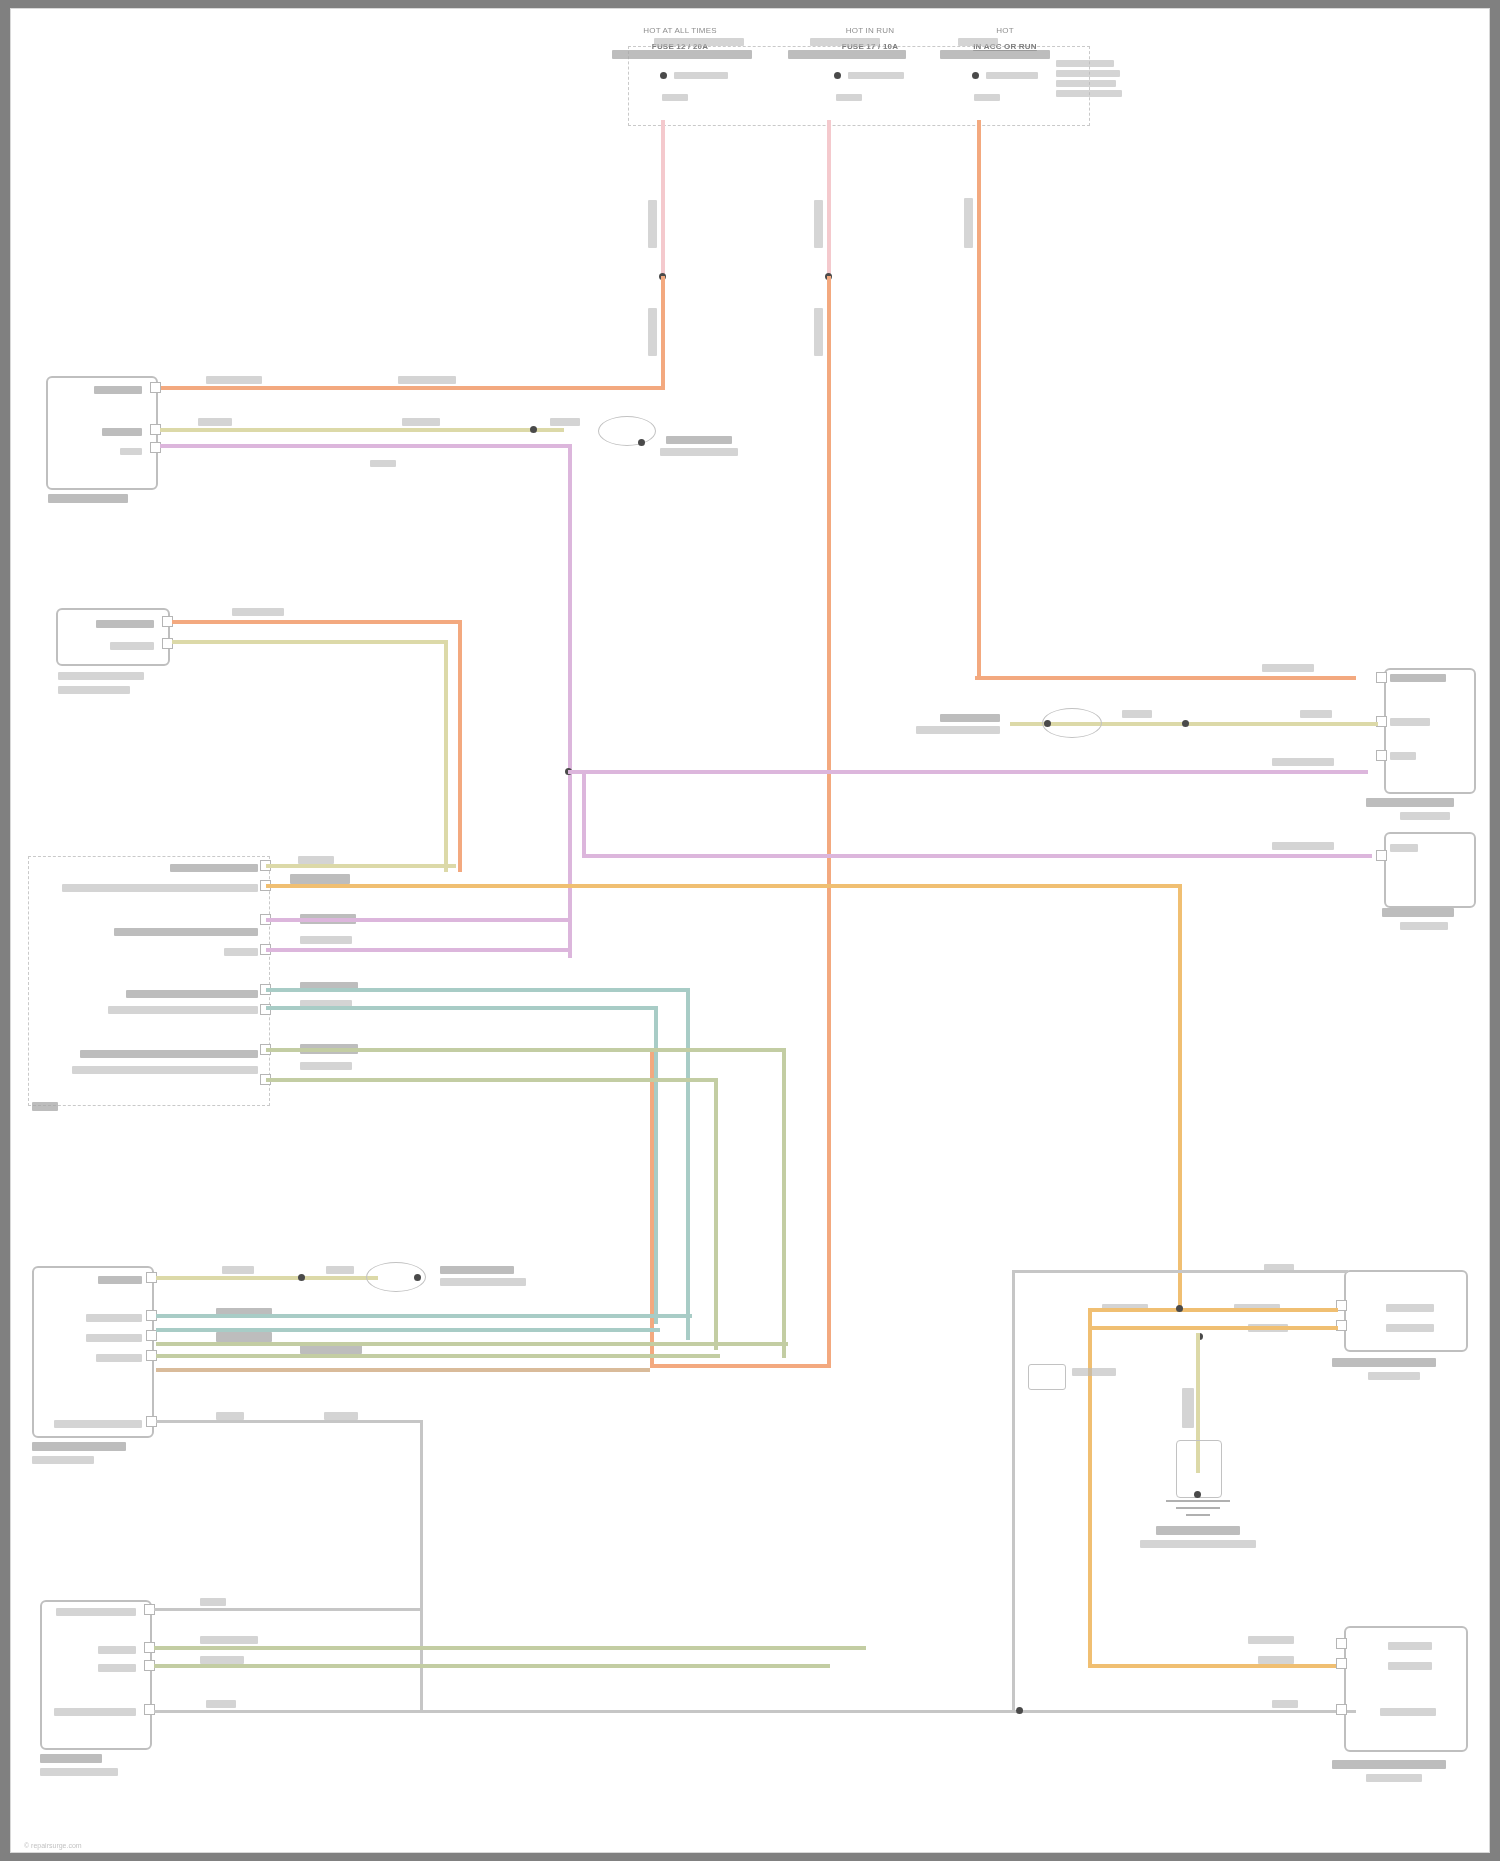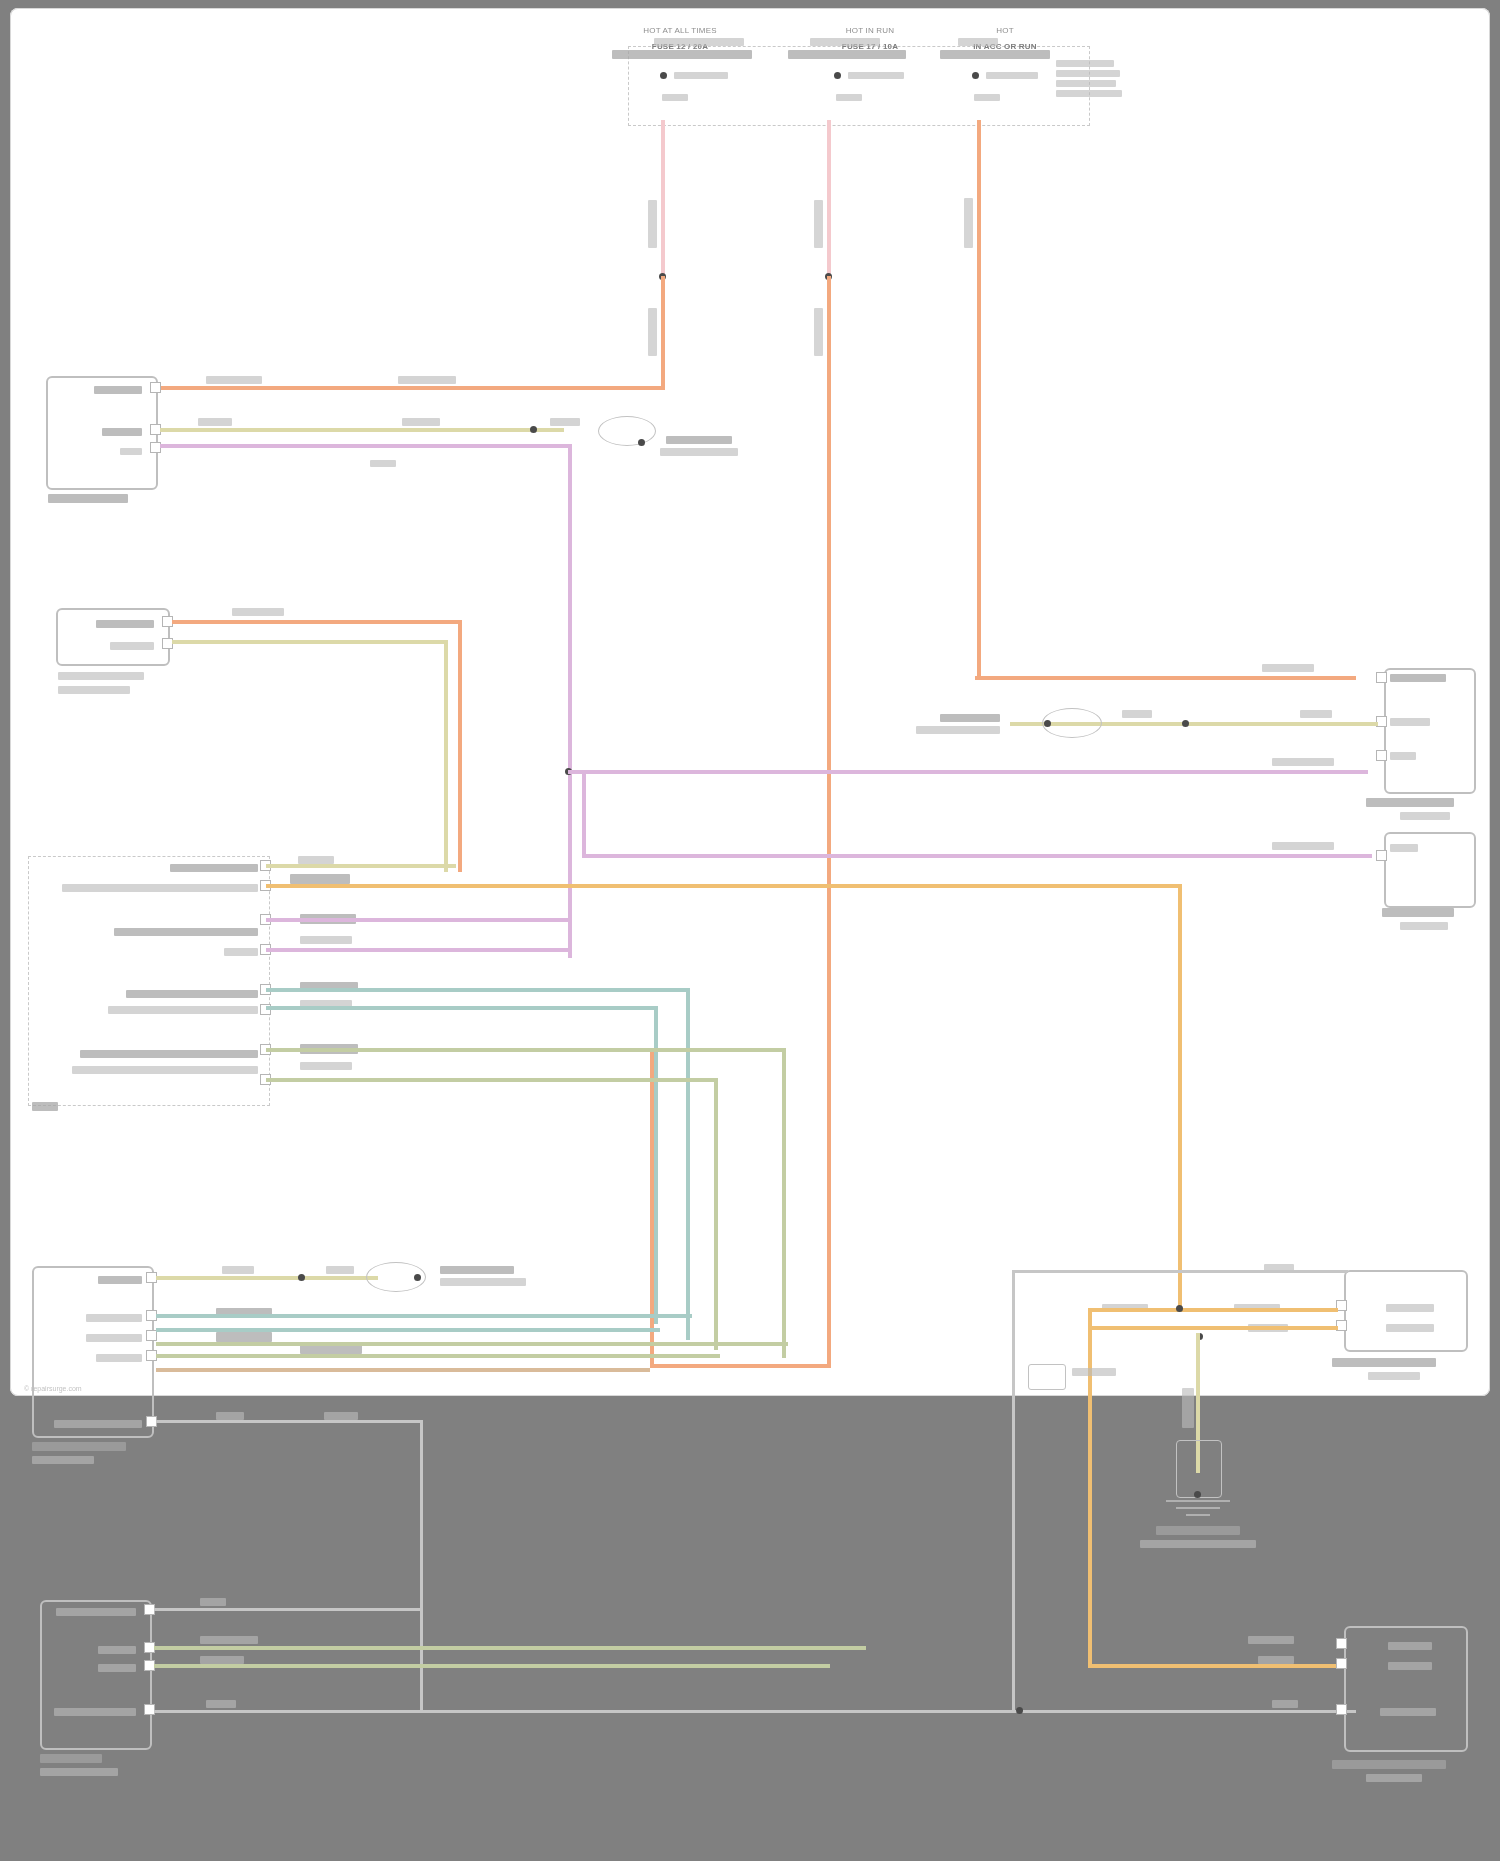--- a/index.html
+++ b/index.html
@@ -1,19 +1,19 @@
 <!DOCTYPE html>
 <html><head>
 <meta charset="utf-8">
 <style>
   html,body{margin:0;padding:0;background:#808080;}
   #page{position:relative;width:1500px;height:1861px;background:#808080;overflow:hidden;
         font-family:"Liberation Sans",sans-serif;}
-  #sheet{position:absolute;left:10px;top:8px;width:1480px;height:1388px;background:#ffffff;
-         box-shadow:inset 0 0 0 1px #d8d8d8;border-radius:8px;}
+  #sheet{position:absolute;left:10px;top:8px;width:1480px;height:1845px;background:#ffffff;
+         box-shadow:inset 0 0 0 1px #d8d8d8;}
 
   
   .wire{position:absolute;}
   .wh{height:4px;}            
   .wv{width:4px;}             
 
   .box{position:absolute;border:2px solid #bfbfbf;border-radius:6px;background:transparent;}
   .dashbox{position:absolute;border:1px dashed #c9c9c9;background:transparent;}
 
   .lbl{position:absolute;color:#8e8e8e;font-size:8px;line-height:9px;letter-spacing:.2px;
@@ -57,21 +57,21 @@
 
     <div class="lbl c" style="left:790px;top:18px;width:140px;text-align:center;">HOT IN RUN</div>
     <div class="lbl c b" style="left:780px;top:34px;width:160px;text-align:center;">FUSE 17 / 10A</div>
     <div class="chip" style="left:800px;top:30px;width:70px;height:8px;"></div>
     <div class="chip d" style="left:778px;top:42px;width:118px;height:9px;"></div>
     <div class="dot" style="left:824px;top:64px;"></div>
     <div class="chip" style="left:838px;top:64px;width:56px;height:7px;"></div>
     <div class="chip" style="left:826px;top:86px;width:26px;height:7px;"></div>
 
     <div class="lbl c" style="left:930px;top:18px;width:130px;text-align:center;">HOT</div>
-    <div class="lbl c b" style="left:920px;top:34px;width:150px;text-align:center;">IN ACC OR RUN</div>
+    <div class="lbl c b" style="left:920px;top:34px;width:150px;text-align:center;text-decoration:underline;">IN ACC OR RUN</div>
     <div class="chip" style="left:948px;top:30px;width:40px;height:8px;"></div>
     <div class="chip d" style="left:930px;top:42px;width:110px;height:9px;"></div>
     <div class="dot" style="left:962px;top:64px;"></div>
     <div class="chip" style="left:976px;top:64px;width:52px;height:7px;"></div>
     <div class="chip" style="left:964px;top:86px;width:26px;height:7px;"></div>
 
     <div class="chip" style="left:1046px;top:52px;width:58px;height:7px;"></div>
     <div class="chip" style="left:1046px;top:62px;width:64px;height:7px;"></div>
     <div class="chip" style="left:1046px;top:72px;width:60px;height:7px;"></div>
     <div class="chip" style="left:1046px;top:82px;width:66px;height:7px;"></div>

